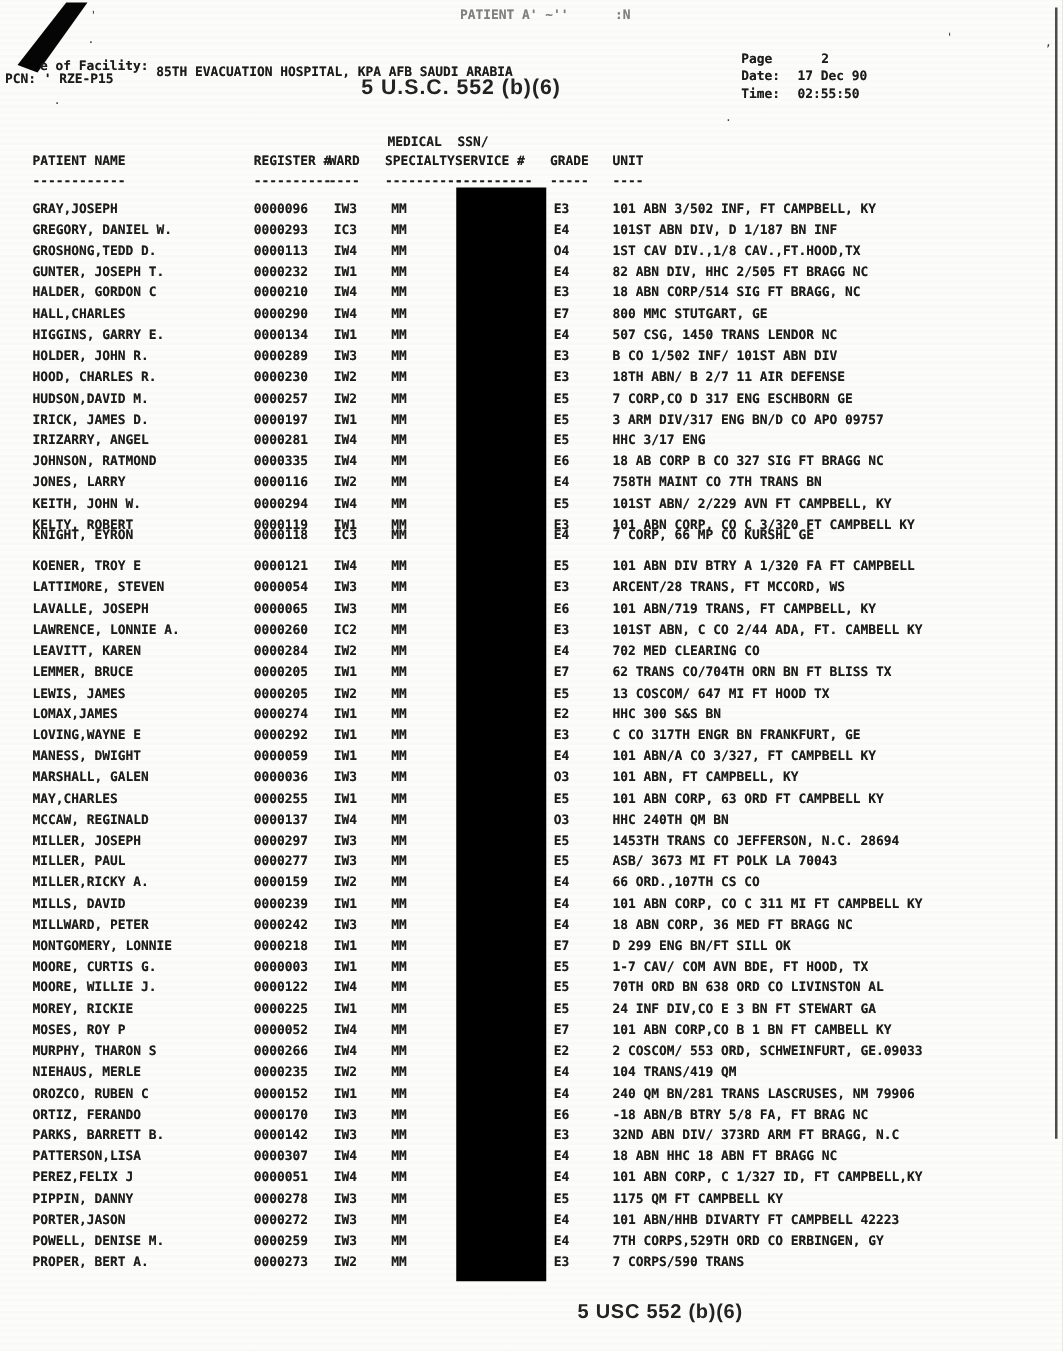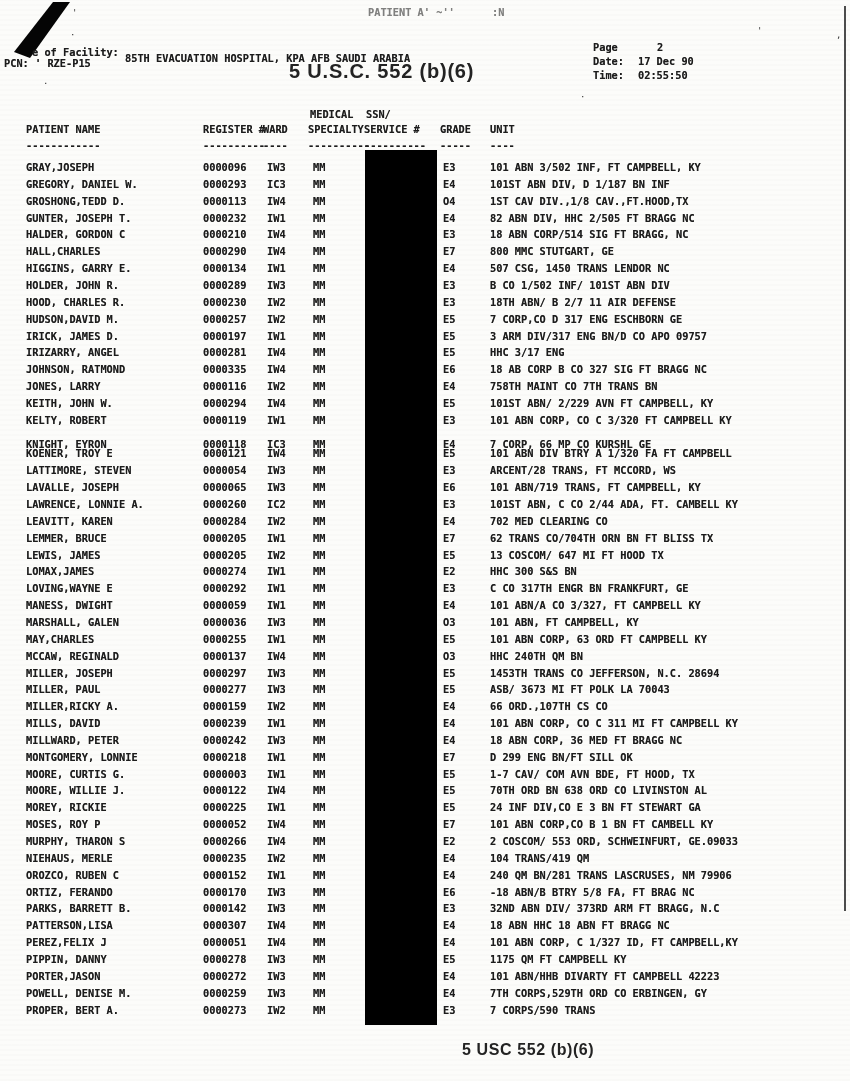--- a/index.html
+++ b/index.html
@@ -3,21 +3,21 @@
 <meta charset="utf-8">
 <style>
   html,body{margin:0;padding:0;background:#d9d9d4;}
   .page{position:relative;width:850px;height:1081px;margin:0 auto;background:#fcfcfa;overflow:hidden;
         font-family:"DejaVu Sans Mono",monospace;
         background-image:repeating-linear-gradient(0deg, rgba(0,0,0,0.012) 0 2px, rgba(255,255,255,0) 2px 5px);}
   .abs{position:absolute;}
   .mono{font-family:"DejaVu Sans Mono",monospace;font-weight:700;font-size:10.3px;line-height:12px;
         color:#1c1c1c;white-space:pre;letter-spacing:0;text-shadow:0 0 .4px rgba(20,20,20,.55);}
   .stamp{font-family:"Liberation Sans",sans-serif;font-weight:700;color:#232323;white-space:pre;}
-  .stamp-top{font-size:20px;letter-spacing:.8px;}
+  .stamp-top{font-size:17px;letter-spacing:.8px;}
   .stamp-bottom{font-size:16px;letter-spacing:.6px;}
   .faded{opacity:.55;}
   
   .cell{position:absolute;top:0;}
   .c-name{left:26px;}
   .c-reg{left:203px;}
   .c-ward{left:267px;}
   .c-spec{left:313px;}
   .c-grade{left:443px;}
   .c-unit{left:490px;}
@@ -209,21 +209,21 @@
         <span class="cell mono c-unit">101ST ABN/ 2/229 AVN FT CAMPBELL, KY</span>
       </div>
       <div class="trow" style="top: 252.75px;">
         <span class="cell mono c-name">KELTY, ROBERT</span>
         <span class="cell mono c-reg">0000119</span>
         <span class="cell mono c-ward">IW1</span>
         <span class="cell mono c-spec">MM</span>
         <span class="cell mono c-grade">E3</span>
         <span class="cell mono c-unit">101 ABN CORP, CO C 3/320 FT CAMPBELL KY</span>
       </div>
-      <div class="trow" style="top: 277px;">
+      <div class="trow" style="top: 261px;">
         <span class="cell mono c-name">KNIGHT, EYRON</span>
         <span class="cell mono c-reg">0000118</span>
         <span class="cell mono c-ward">IC3</span>
         <span class="cell mono c-spec">MM</span>
         <span class="cell mono c-grade">E4</span>
         <span class="cell mono c-unit">7 CORP, 66 MP CO KURSHL GE</span>
       </div>
       <div class="trow" style="top: 286.45px;">
         <span class="cell mono c-name">KOENER, TROY E</span>
         <span class="cell mono c-reg">0000121</span>

